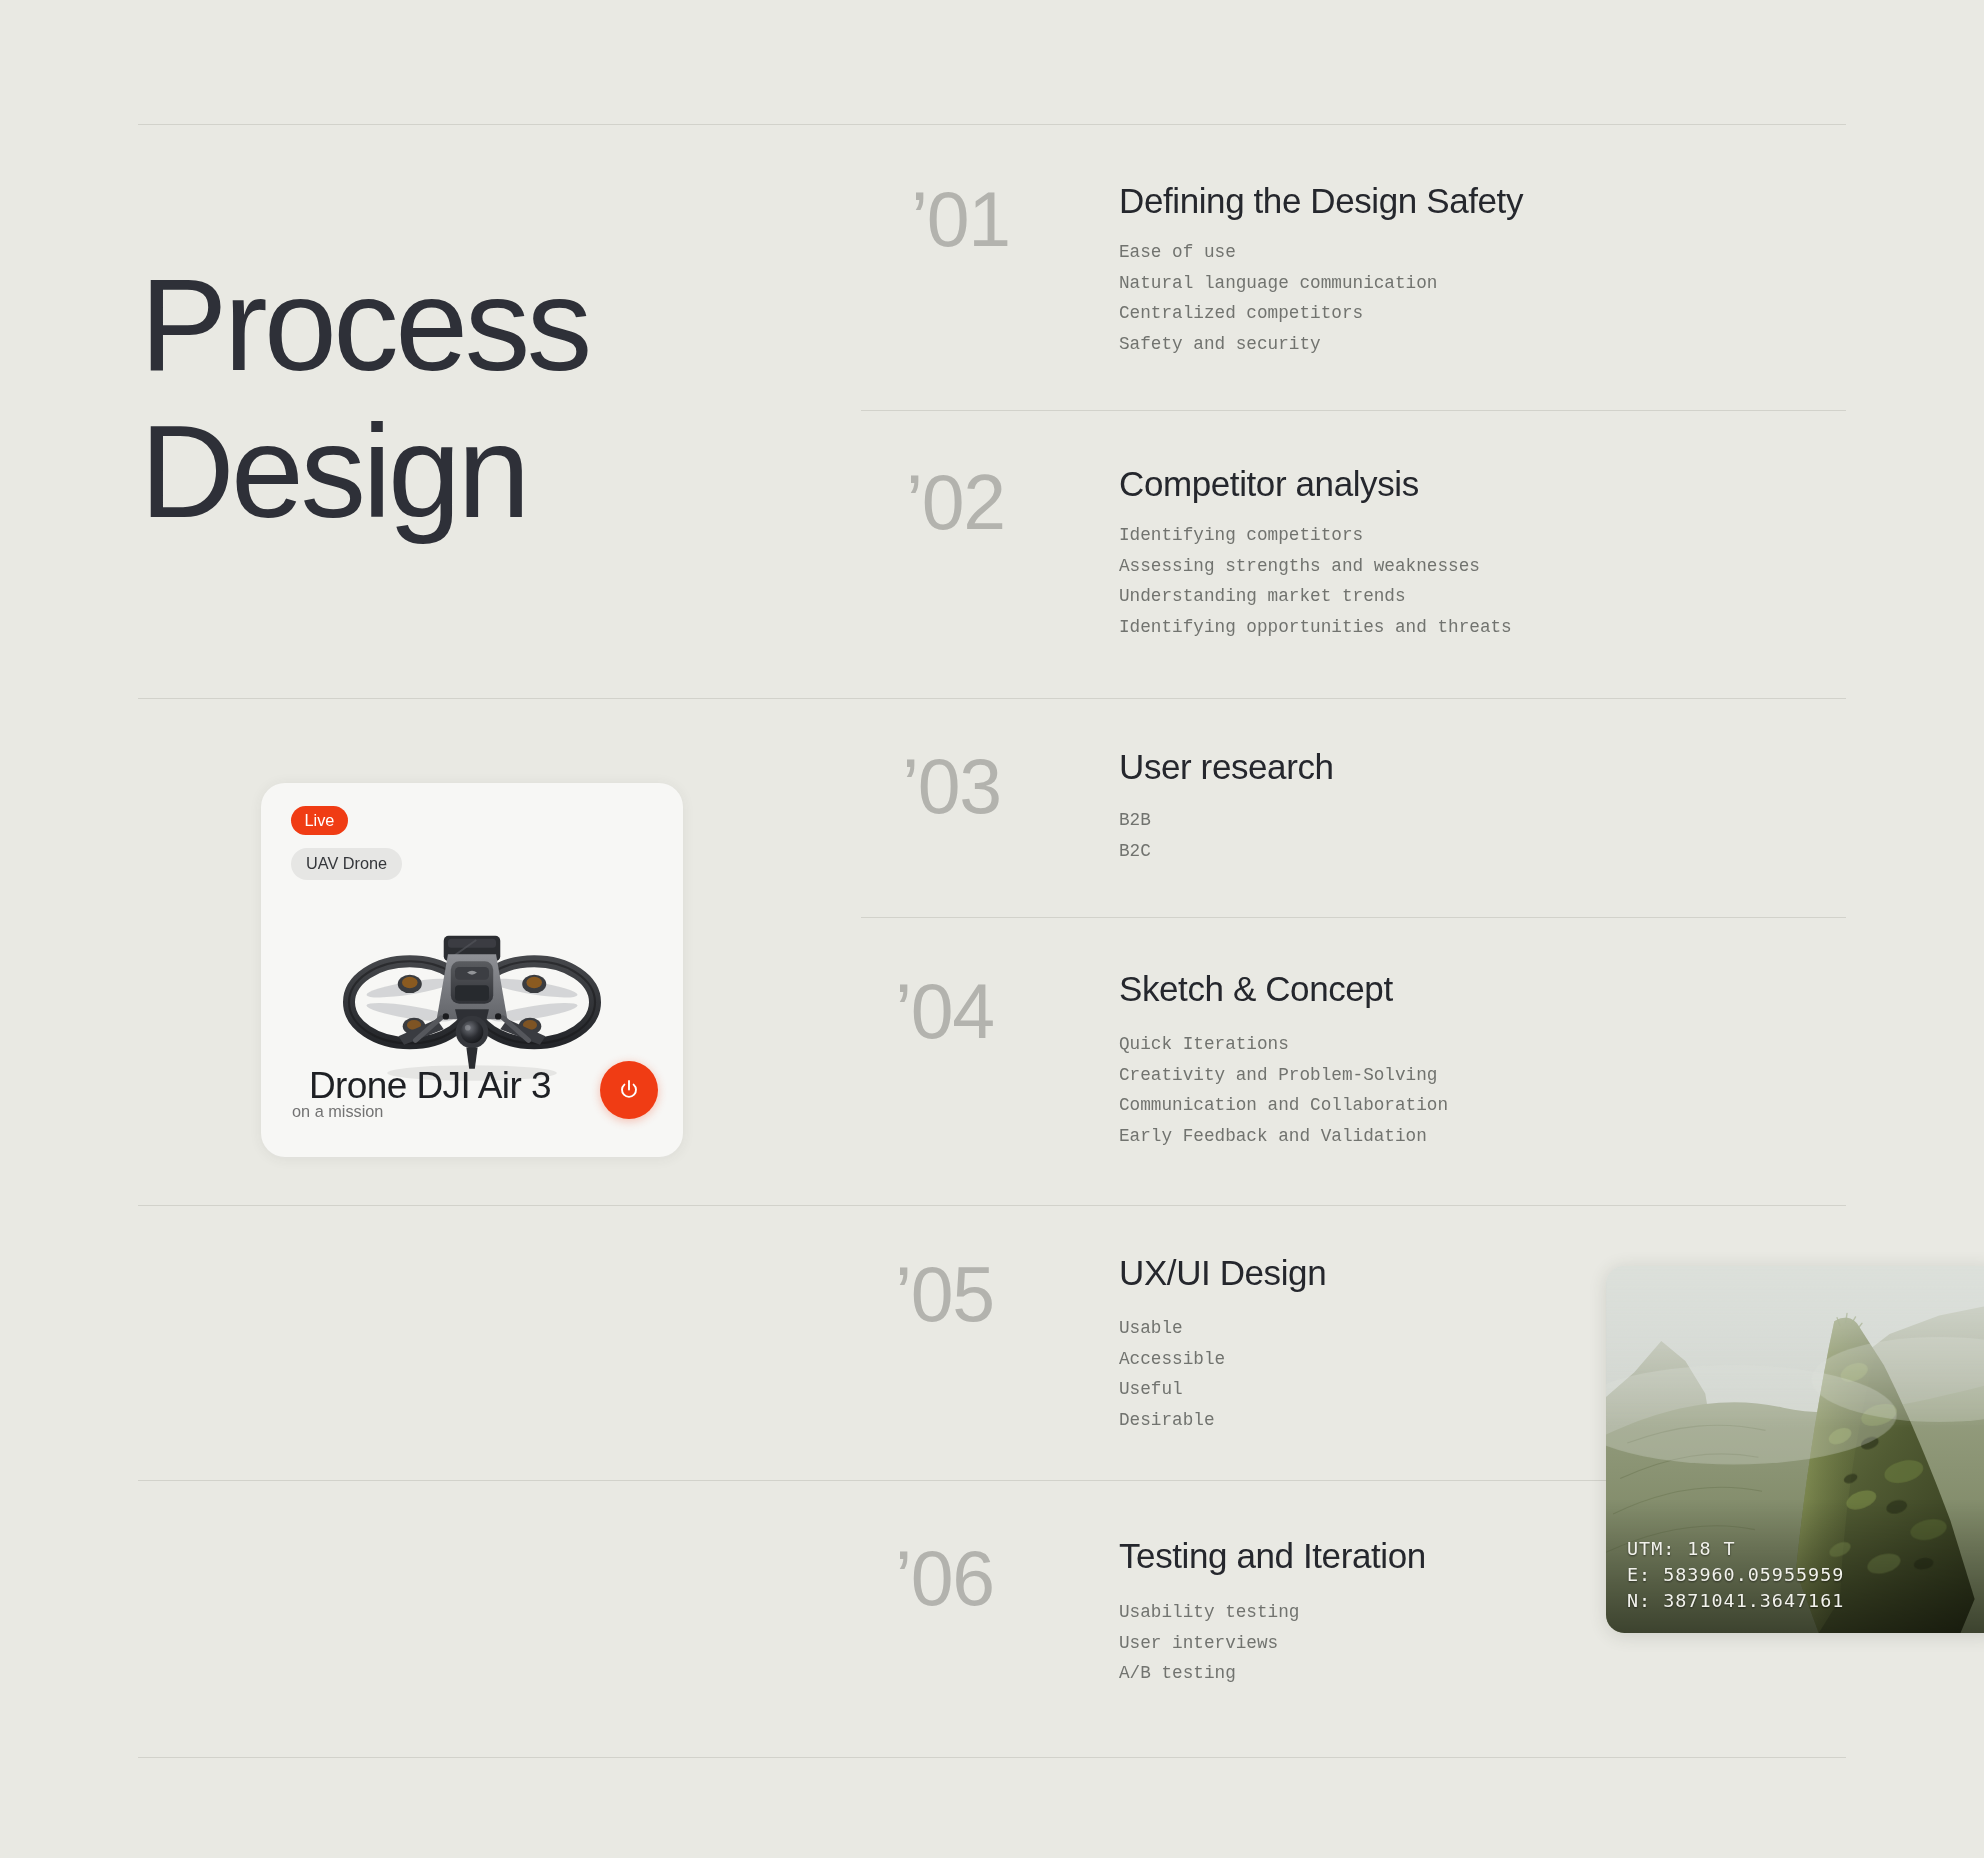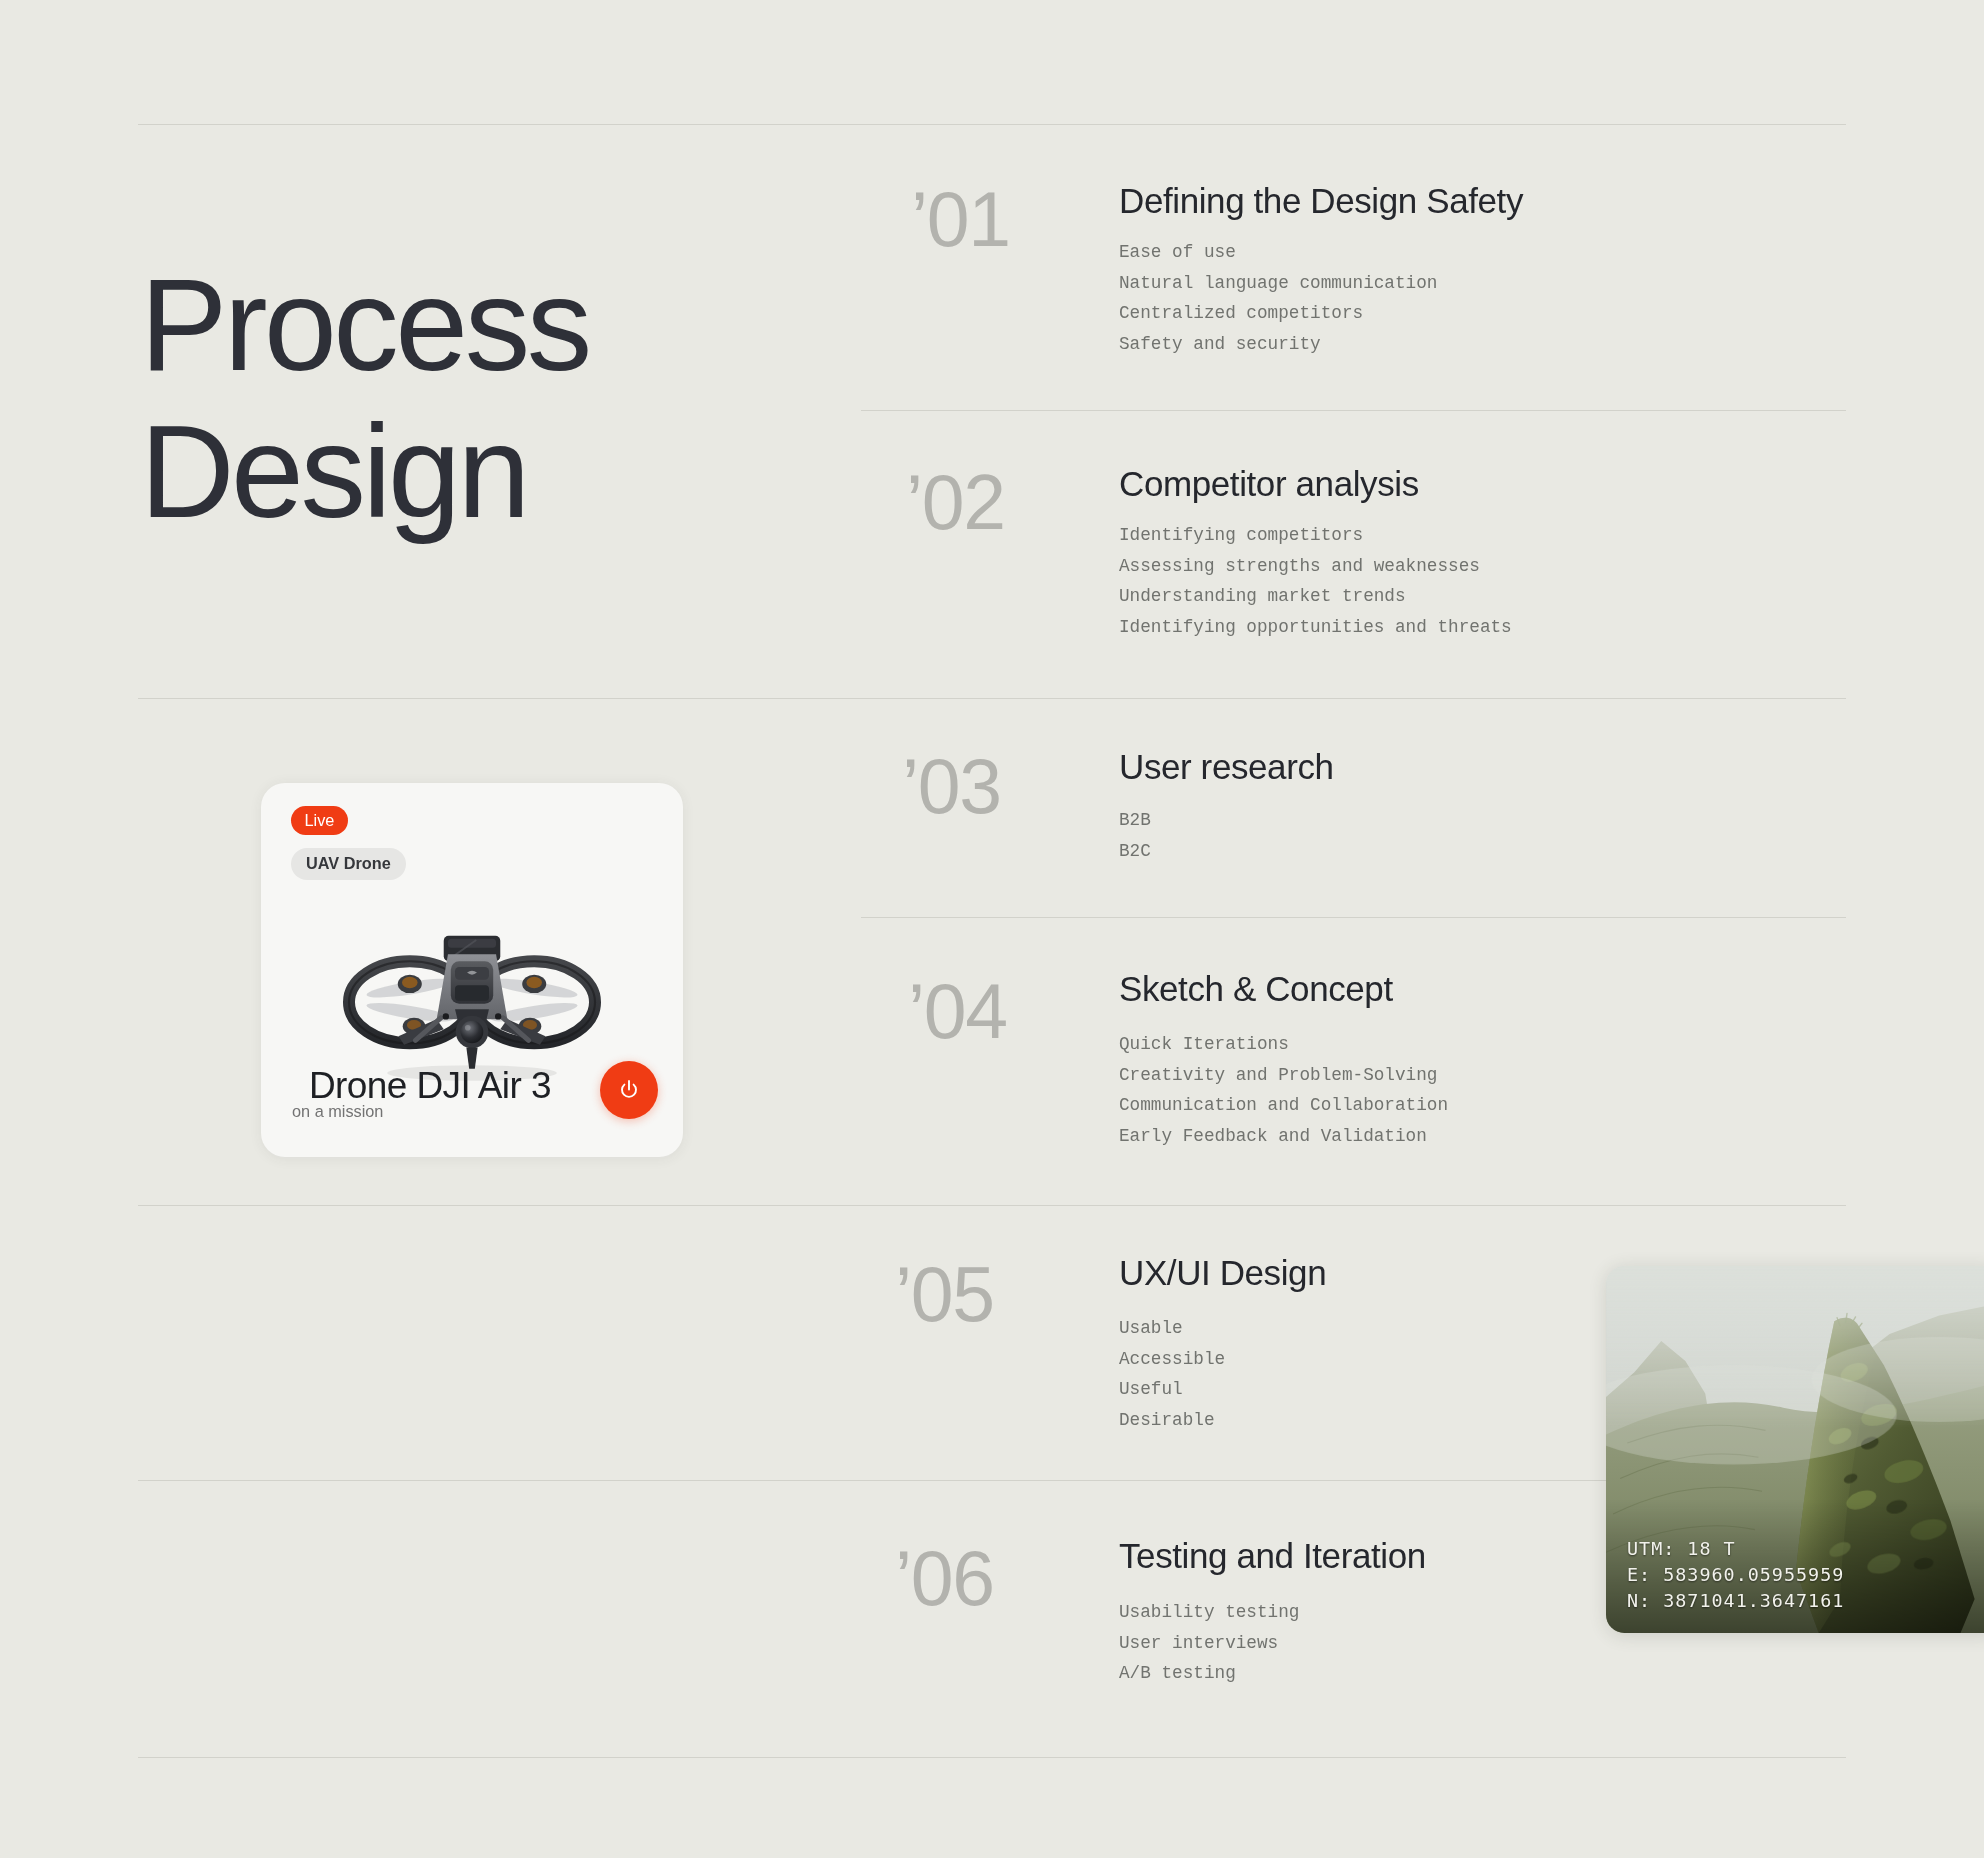--- a/index.html
+++ b/index.html
@@ -87,21 +87,21 @@
     color:#FFFFFF;
     font-size:16.3px; font-weight:500;
     padding:5.7px 13.5px 7px;
     border-radius:28px;
     line-height:1;
   }
   .badge-uav {
     position:absolute; left:30px; top:65px;
     background:#E6E6E4;
     color:#35373B;
-    font-size:16.3px; font-weight:700;
+    font-size:16.3px; font-weight:400;
     padding:7px 15px 8.5px;
     border-radius:28px;
     line-height:1;
   }
   #drone-art {
     position:absolute;
     left:50%; top:150px;
     transform:translateX(-50%);
   }
   .card-name {
@@ -192,21 +192,21 @@
   <div class="proc-row">
     <div class="proc-num" style="left:902px; top:748px;">’03</div>
     <div class="proc-title" style="left:1119px; top:749px;">User research</div>
     <div class="proc-list" style="left:1119px; top:812px;">
       <div class="proc-item">B2B</div>
       <div class="proc-item">B2C</div>
     </div>
   </div>
 
   <div class="proc-row">
-    <div class="proc-num" style="left:895px; top:973px;margin-left:13px;">’04</div>
+    <div class="proc-num" style="left:895px; top:973px;">’04</div>
     <div class="proc-title" style="left:1119px; top:971px;">Sketch &amp; Concept</div>
     <div class="proc-list" style="left:1119px; top:1036px;">
       <div class="proc-item">Quick Iterations</div>
       <div class="proc-item">Creativity and Problem-Solving</div>
       <div class="proc-item">Communication and Collaboration</div>
       <div class="proc-item">Early Feedback and Validation</div>
     </div>
   </div>
 
   <div class="proc-row">

